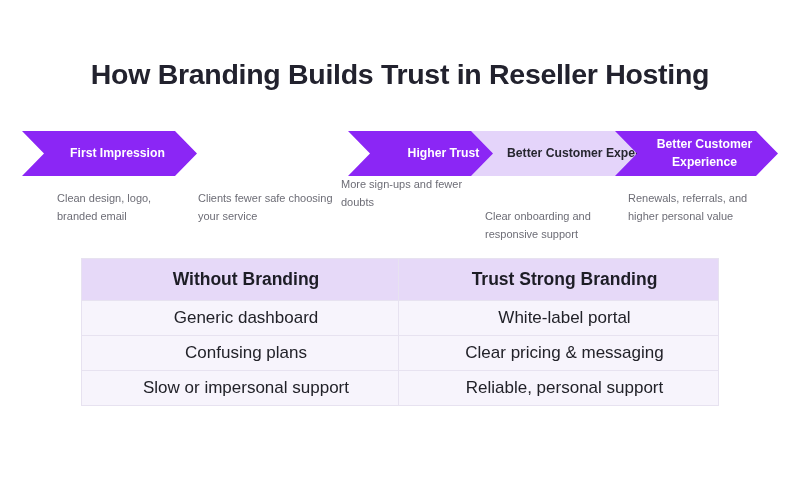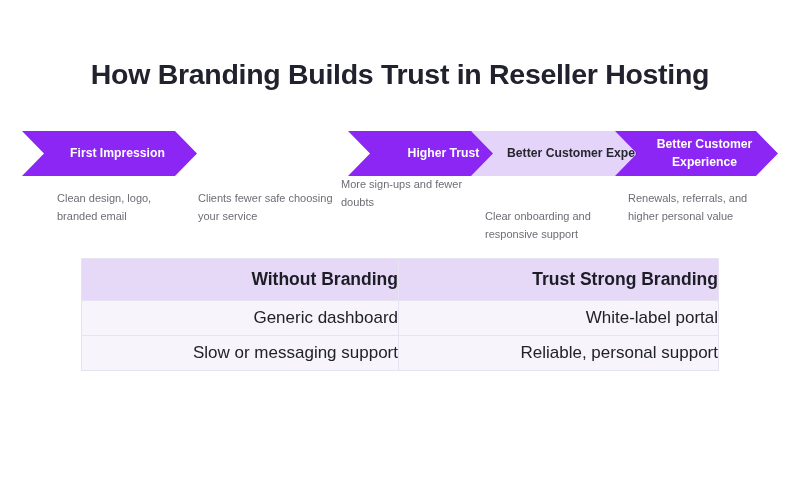--- a/index.html
+++ b/index.html
@@ -75,21 +75,21 @@
     position: absolute;
     left: 81px;
     top: 258px;
     width: 637px;
     border-collapse: collapse;
     table-layout: fixed;
   }
   .cmp-table th,
   .cmp-table td {
     border: 1px solid #e7e2f0;
-    text-align: right;
+    text-align: center;
     vertical-align: middle;
     box-sizing: border-box;
   }
   .cmp-table th {
     background: #E6D9F8;
     color: #1d1d26;
     font-size: 17.5px;
     font-weight: bold;
     height: 42px;
     padding: 0 0 0 12px;
@@ -141,17 +141,21 @@
       <th>Without Branding</th>
       <th>Trust Strong Branding</th>
     </tr>
   </thead>
   <tbody>
     <tr>
       <td>Generic dashboard</td>
       <td>White-label portal</td>
     </tr>
     <tr>
-      <td>Slow or messaging support</td>
+      <td>Confusing plans</td>
+      <td>Clear pricing &amp; messaging</td>
+    </tr>
+    <tr>
+      <td>Slow or impersonal support</td>
       <td>Reliable, personal support</td>
     </tr>
   </tbody>
 </table>
 
 </body></html>

